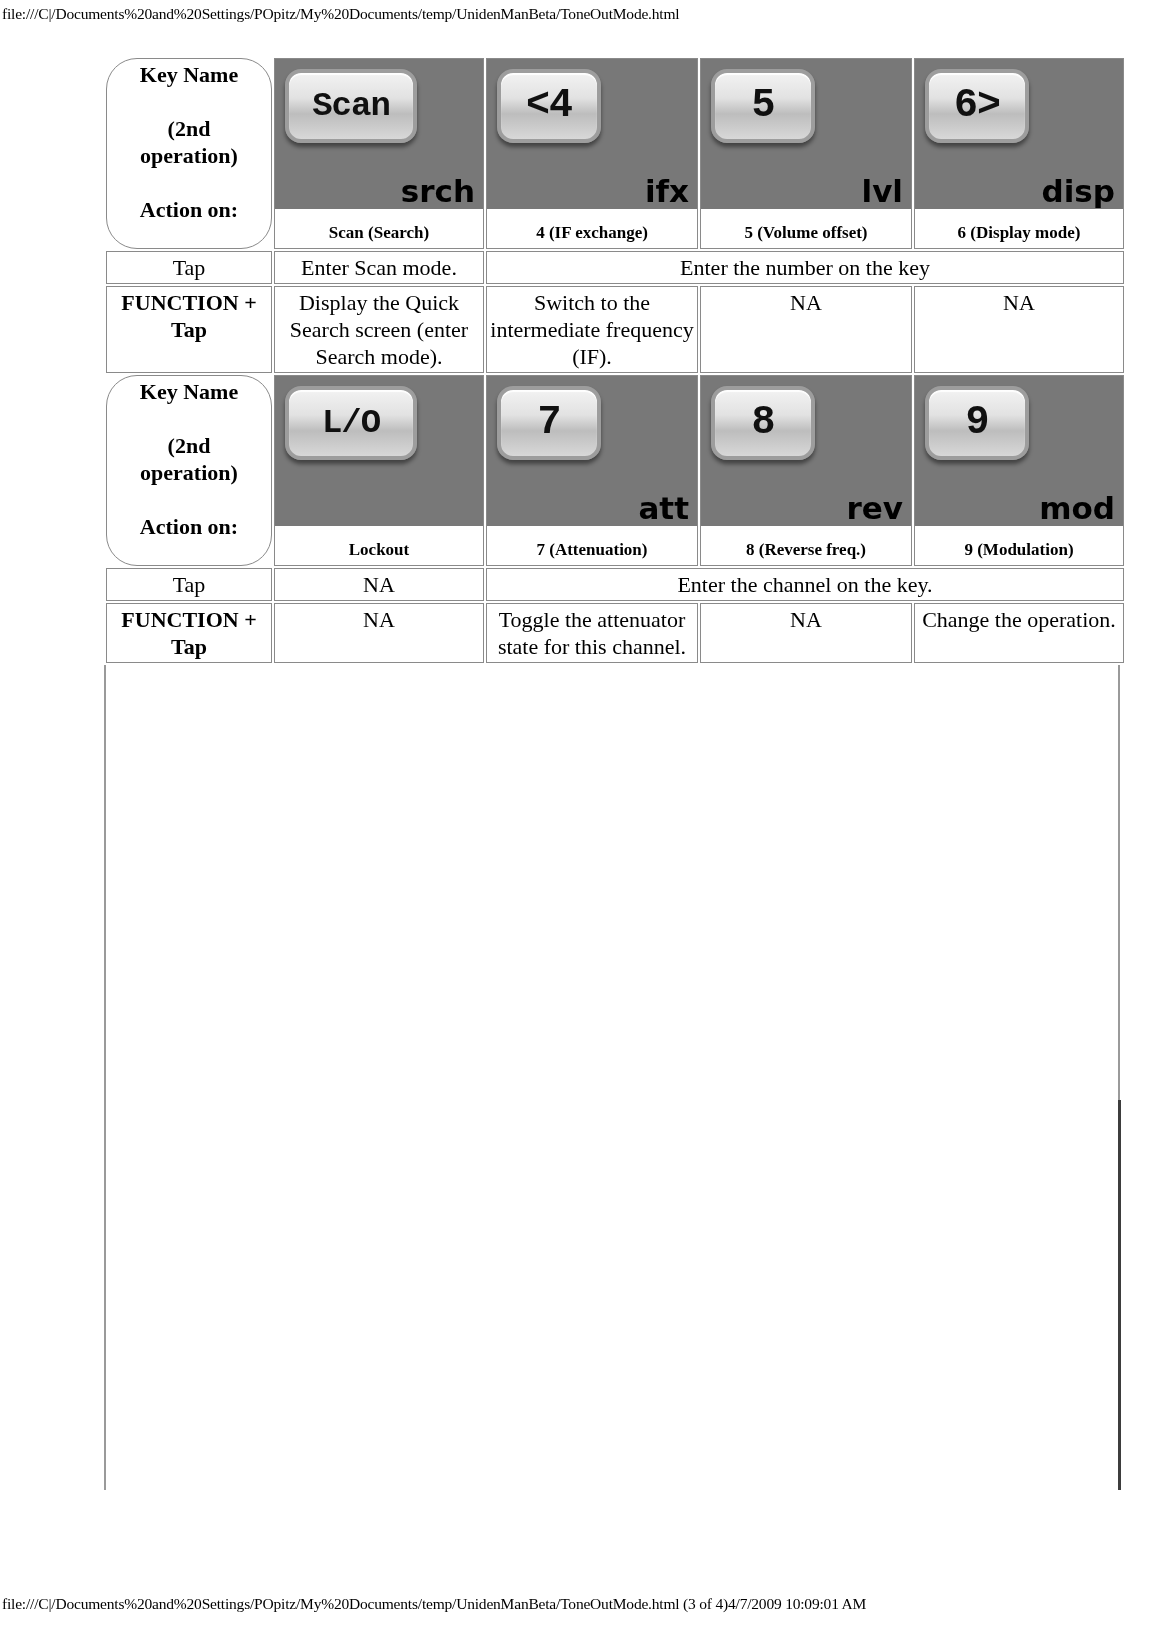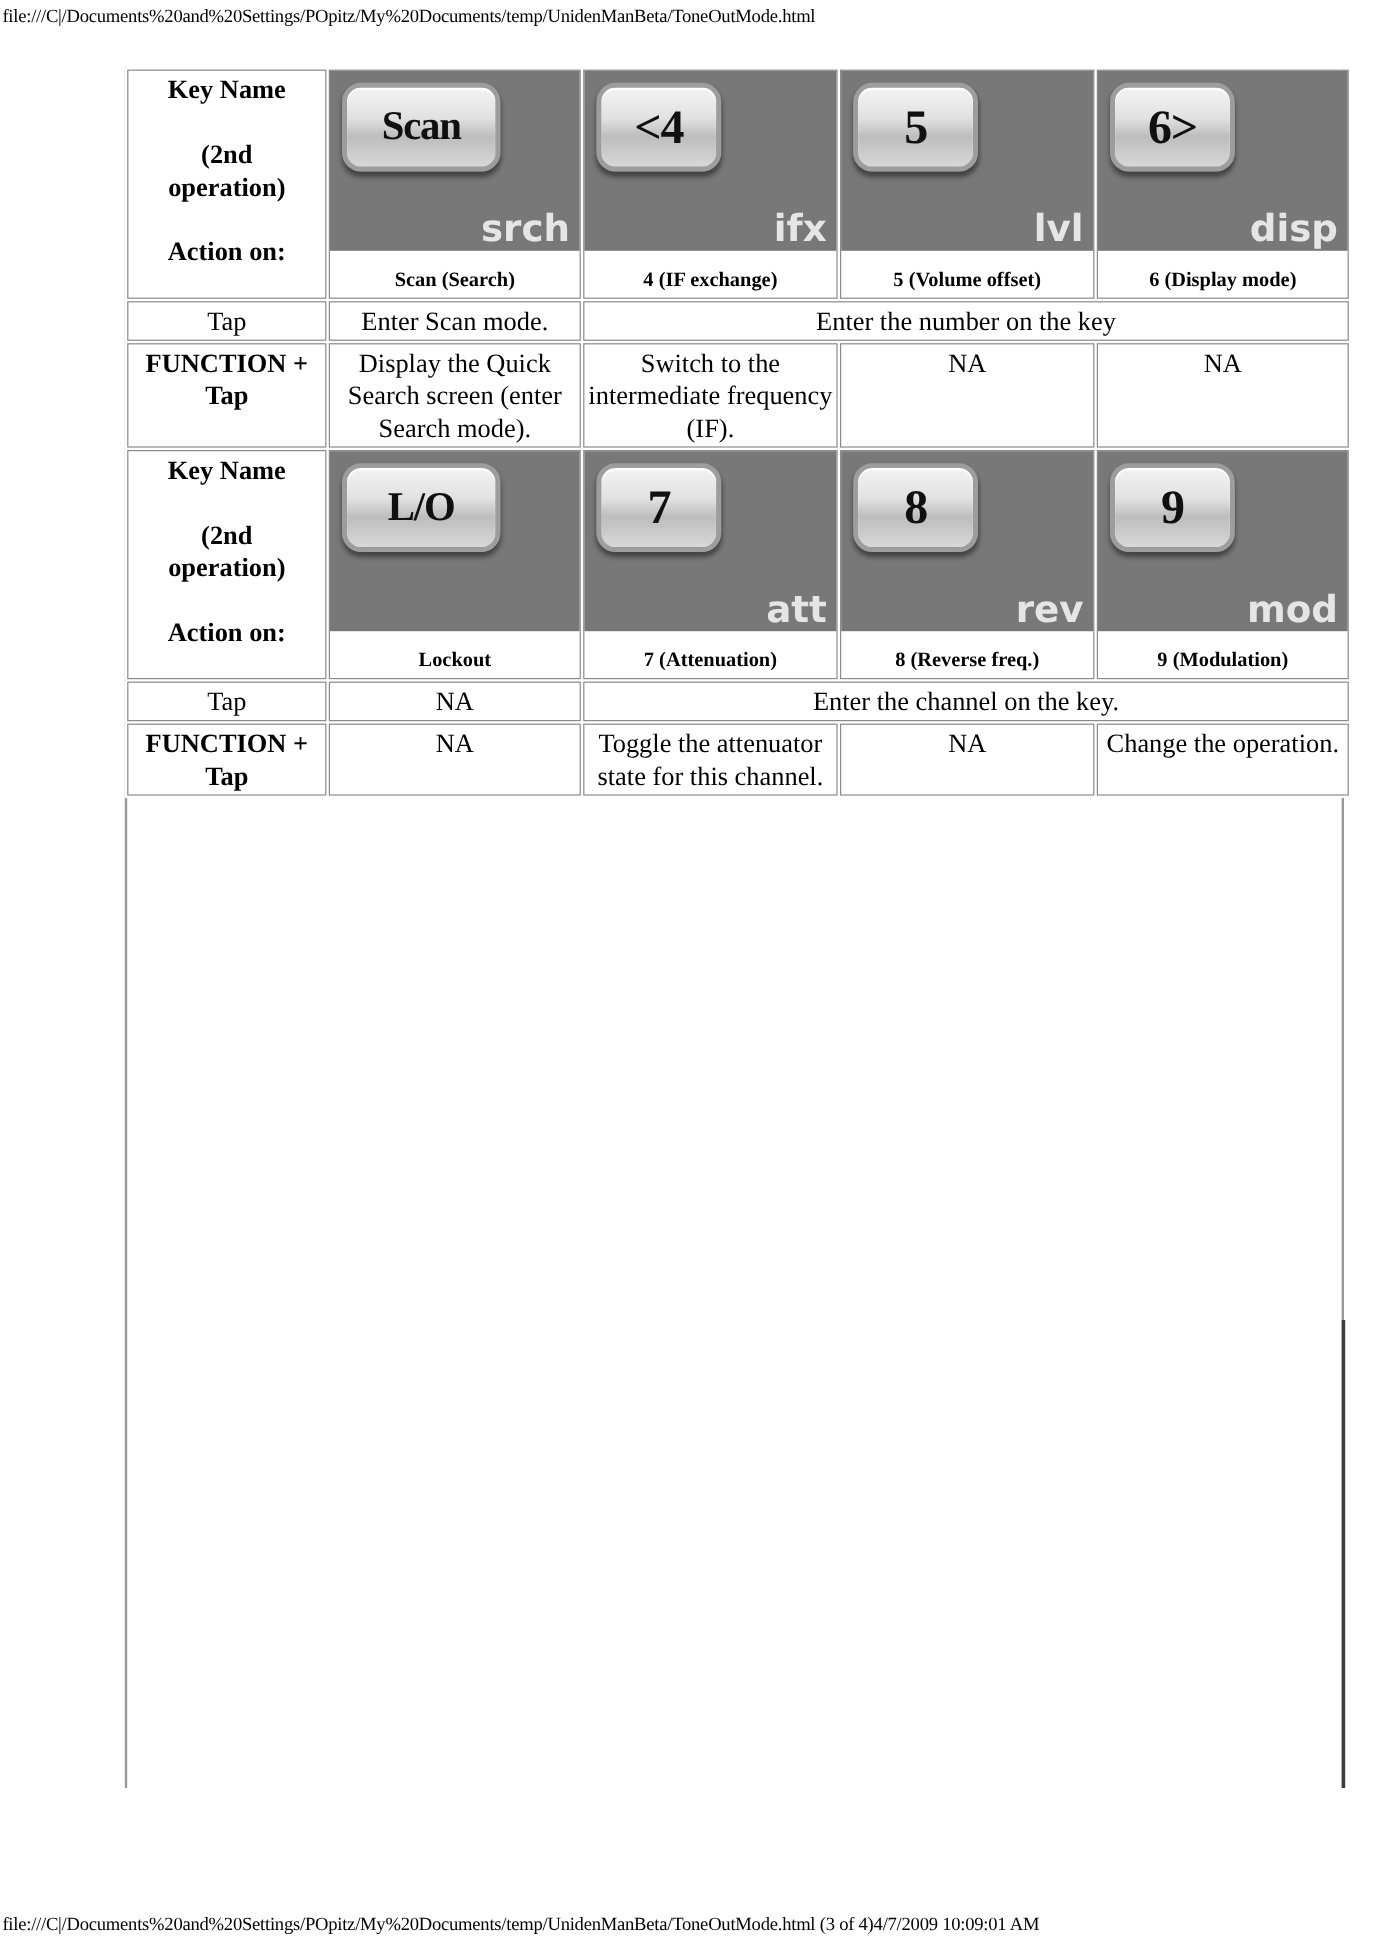--- a/index.html
+++ b/index.html
@@ -84,20 +84,21 @@
   }
 
   td.hdr {
     background: #d3e5ea;
     font-weight: bold;
   }
 
   td.hdr-label {
     text-align: right;
     padding-right: 6px;
+    border-radius: 31px;
   }
 
   td.left-align {
     text-align: left;
     padding-left: 4px;
   }
 
   td.bold {
     font-weight: bold;
   }
@@ -143,37 +144,37 @@
     box-shadow: 0 4px 4px rgba(0,0,0,0.45), inset 0 2px 1px rgba(255,255,255,0.9);
     box-sizing: border-box;
     display: flex;
     align-items: center;
     justify-content: center;
   }
   .keycap.narrow {
     width: 104px;
   }
   .keycap-text {
-    font-family: Liberation Serif, serif;
+    font-family: Liberation Mono, monospace;
     font-weight: bold;
     font-size: 40px;
     color: #101010;
     line-height: 1;
     letter-spacing: -1px;
   }
   .keycap-text.small { font-size: 34px; }
 
   .key-sublabel {
     position: absolute;
     right: 8px;
     bottom: 2px;
     font-family: "DejaVu Sans", sans-serif;
     font-weight: bold;
     font-size: 31px;
-    color: #e5e5e5;
+    color: #000000;
     line-height: 1;
   }
 
   .keycaption {
     display: block;
     font-weight: bold;
     font-size: 17px;
     line-height: 27px;
     padding-top: 4px;
   }

